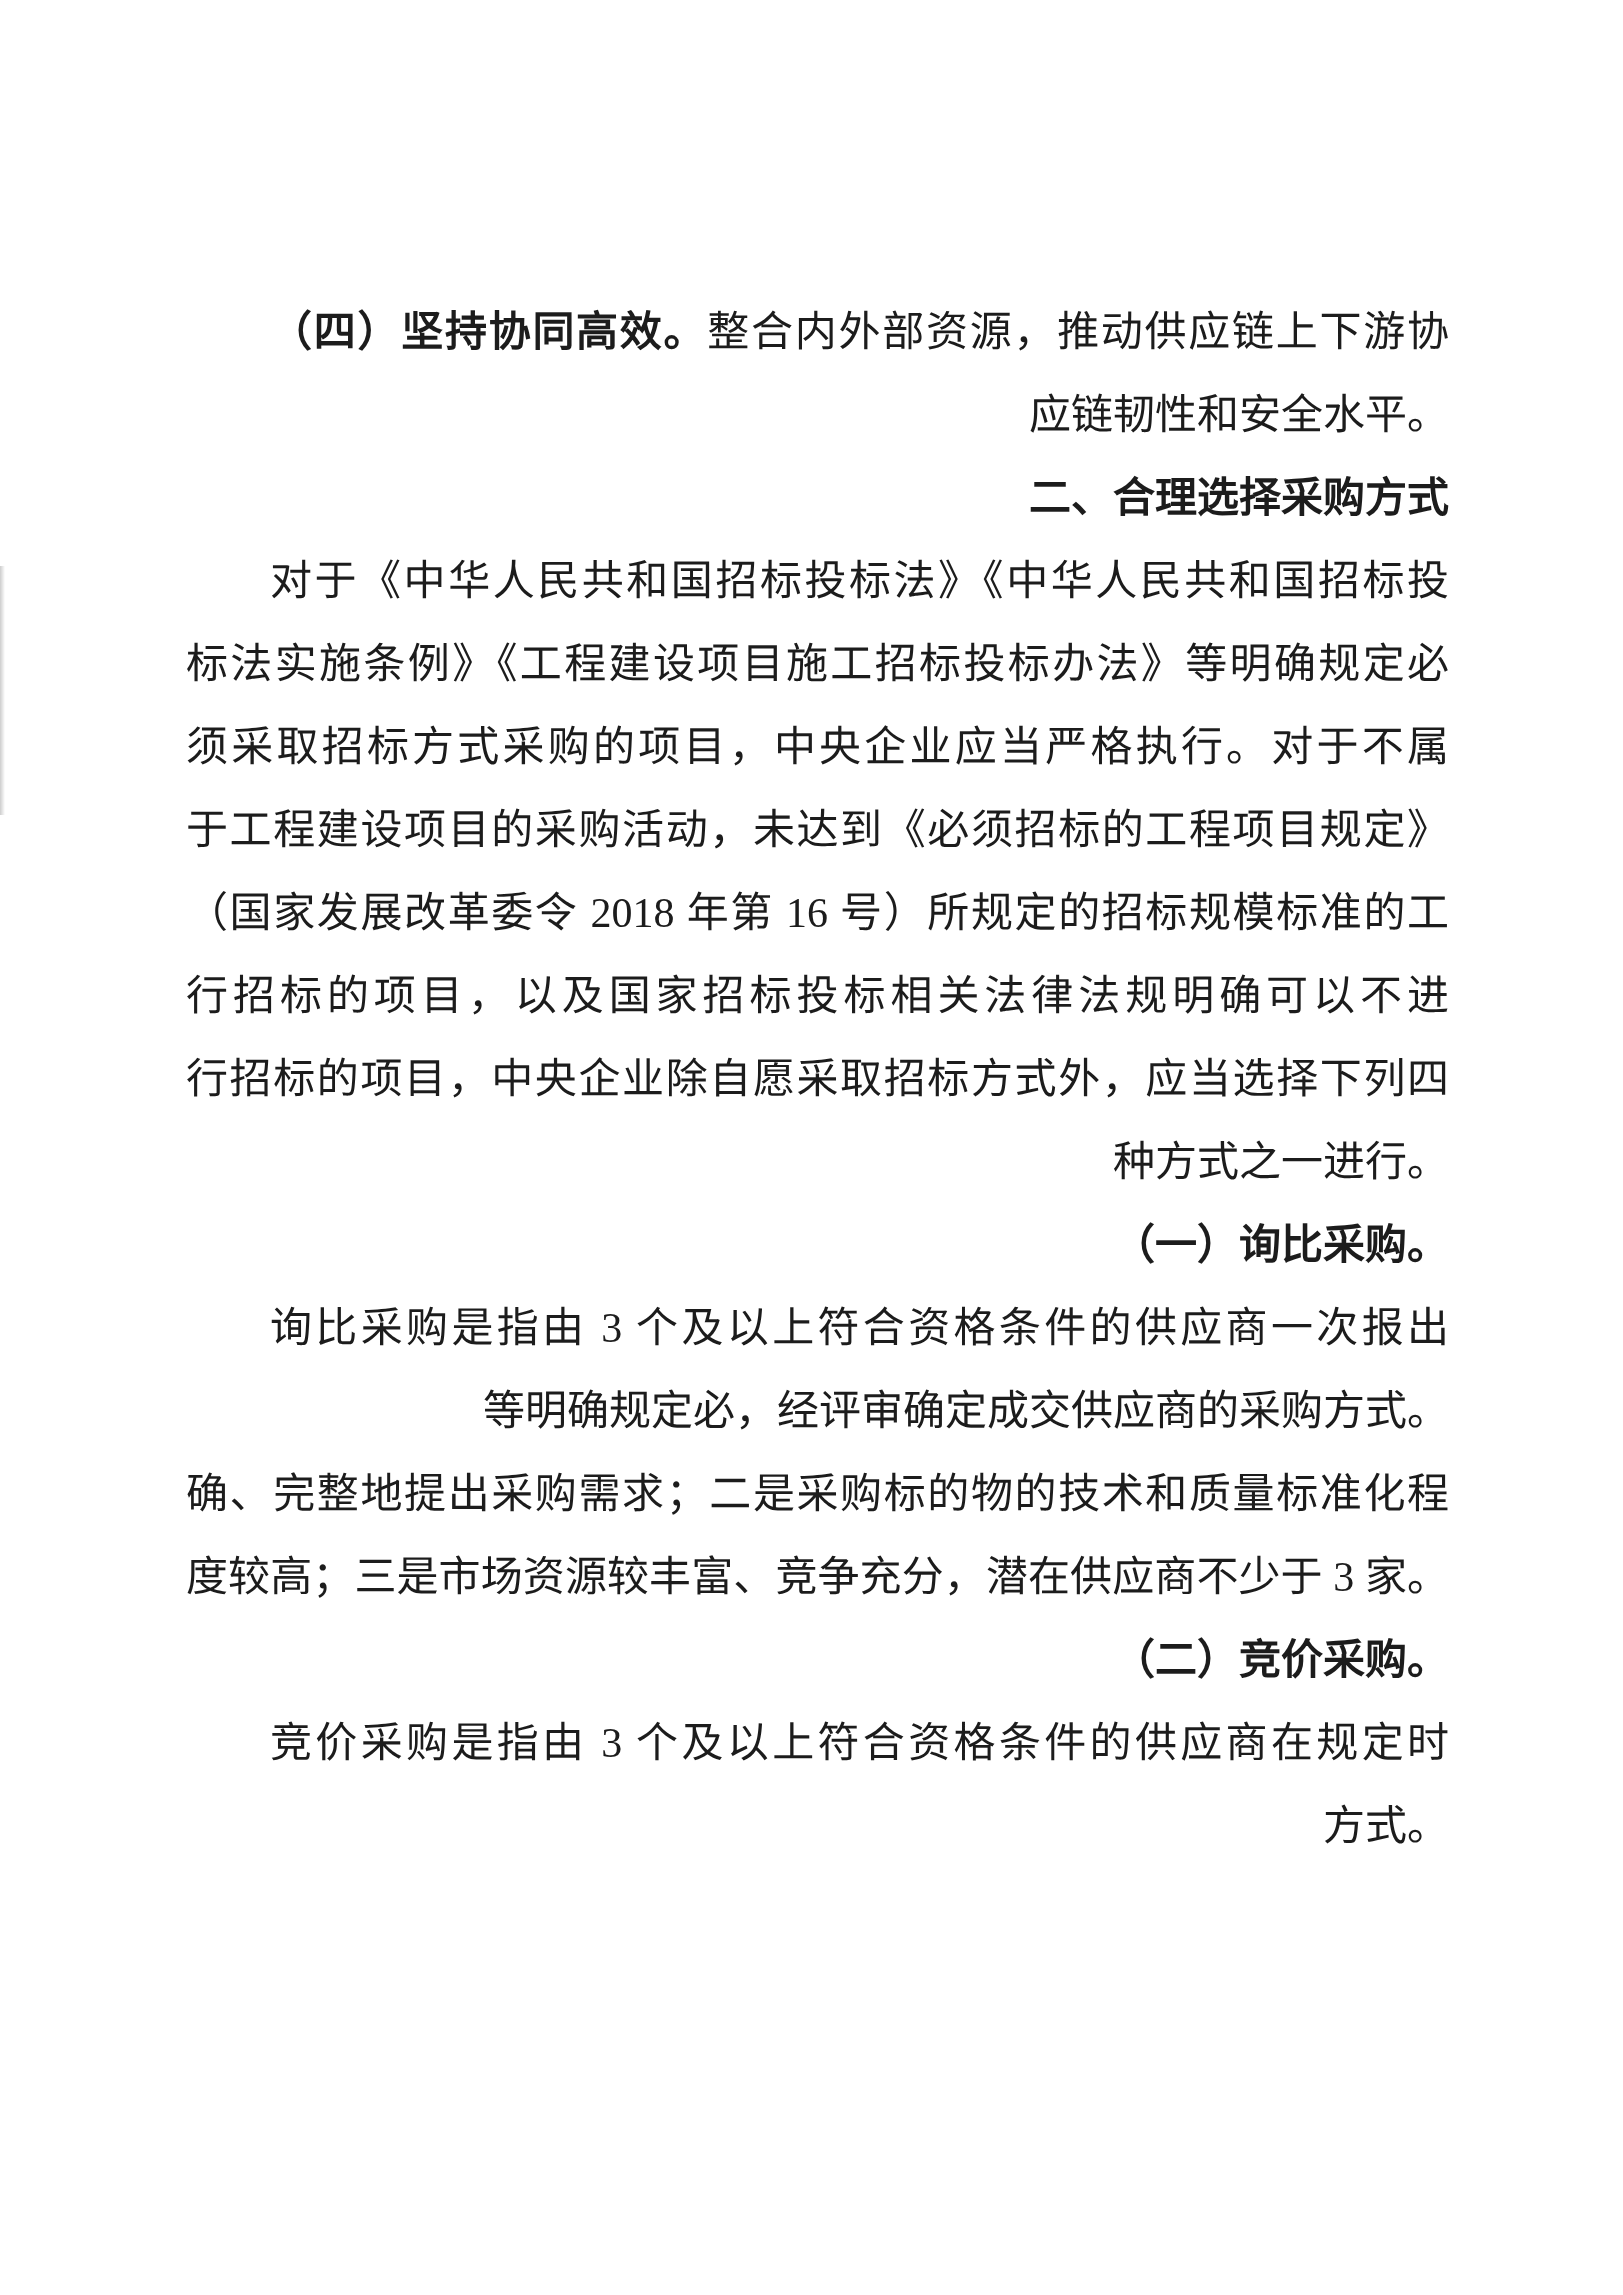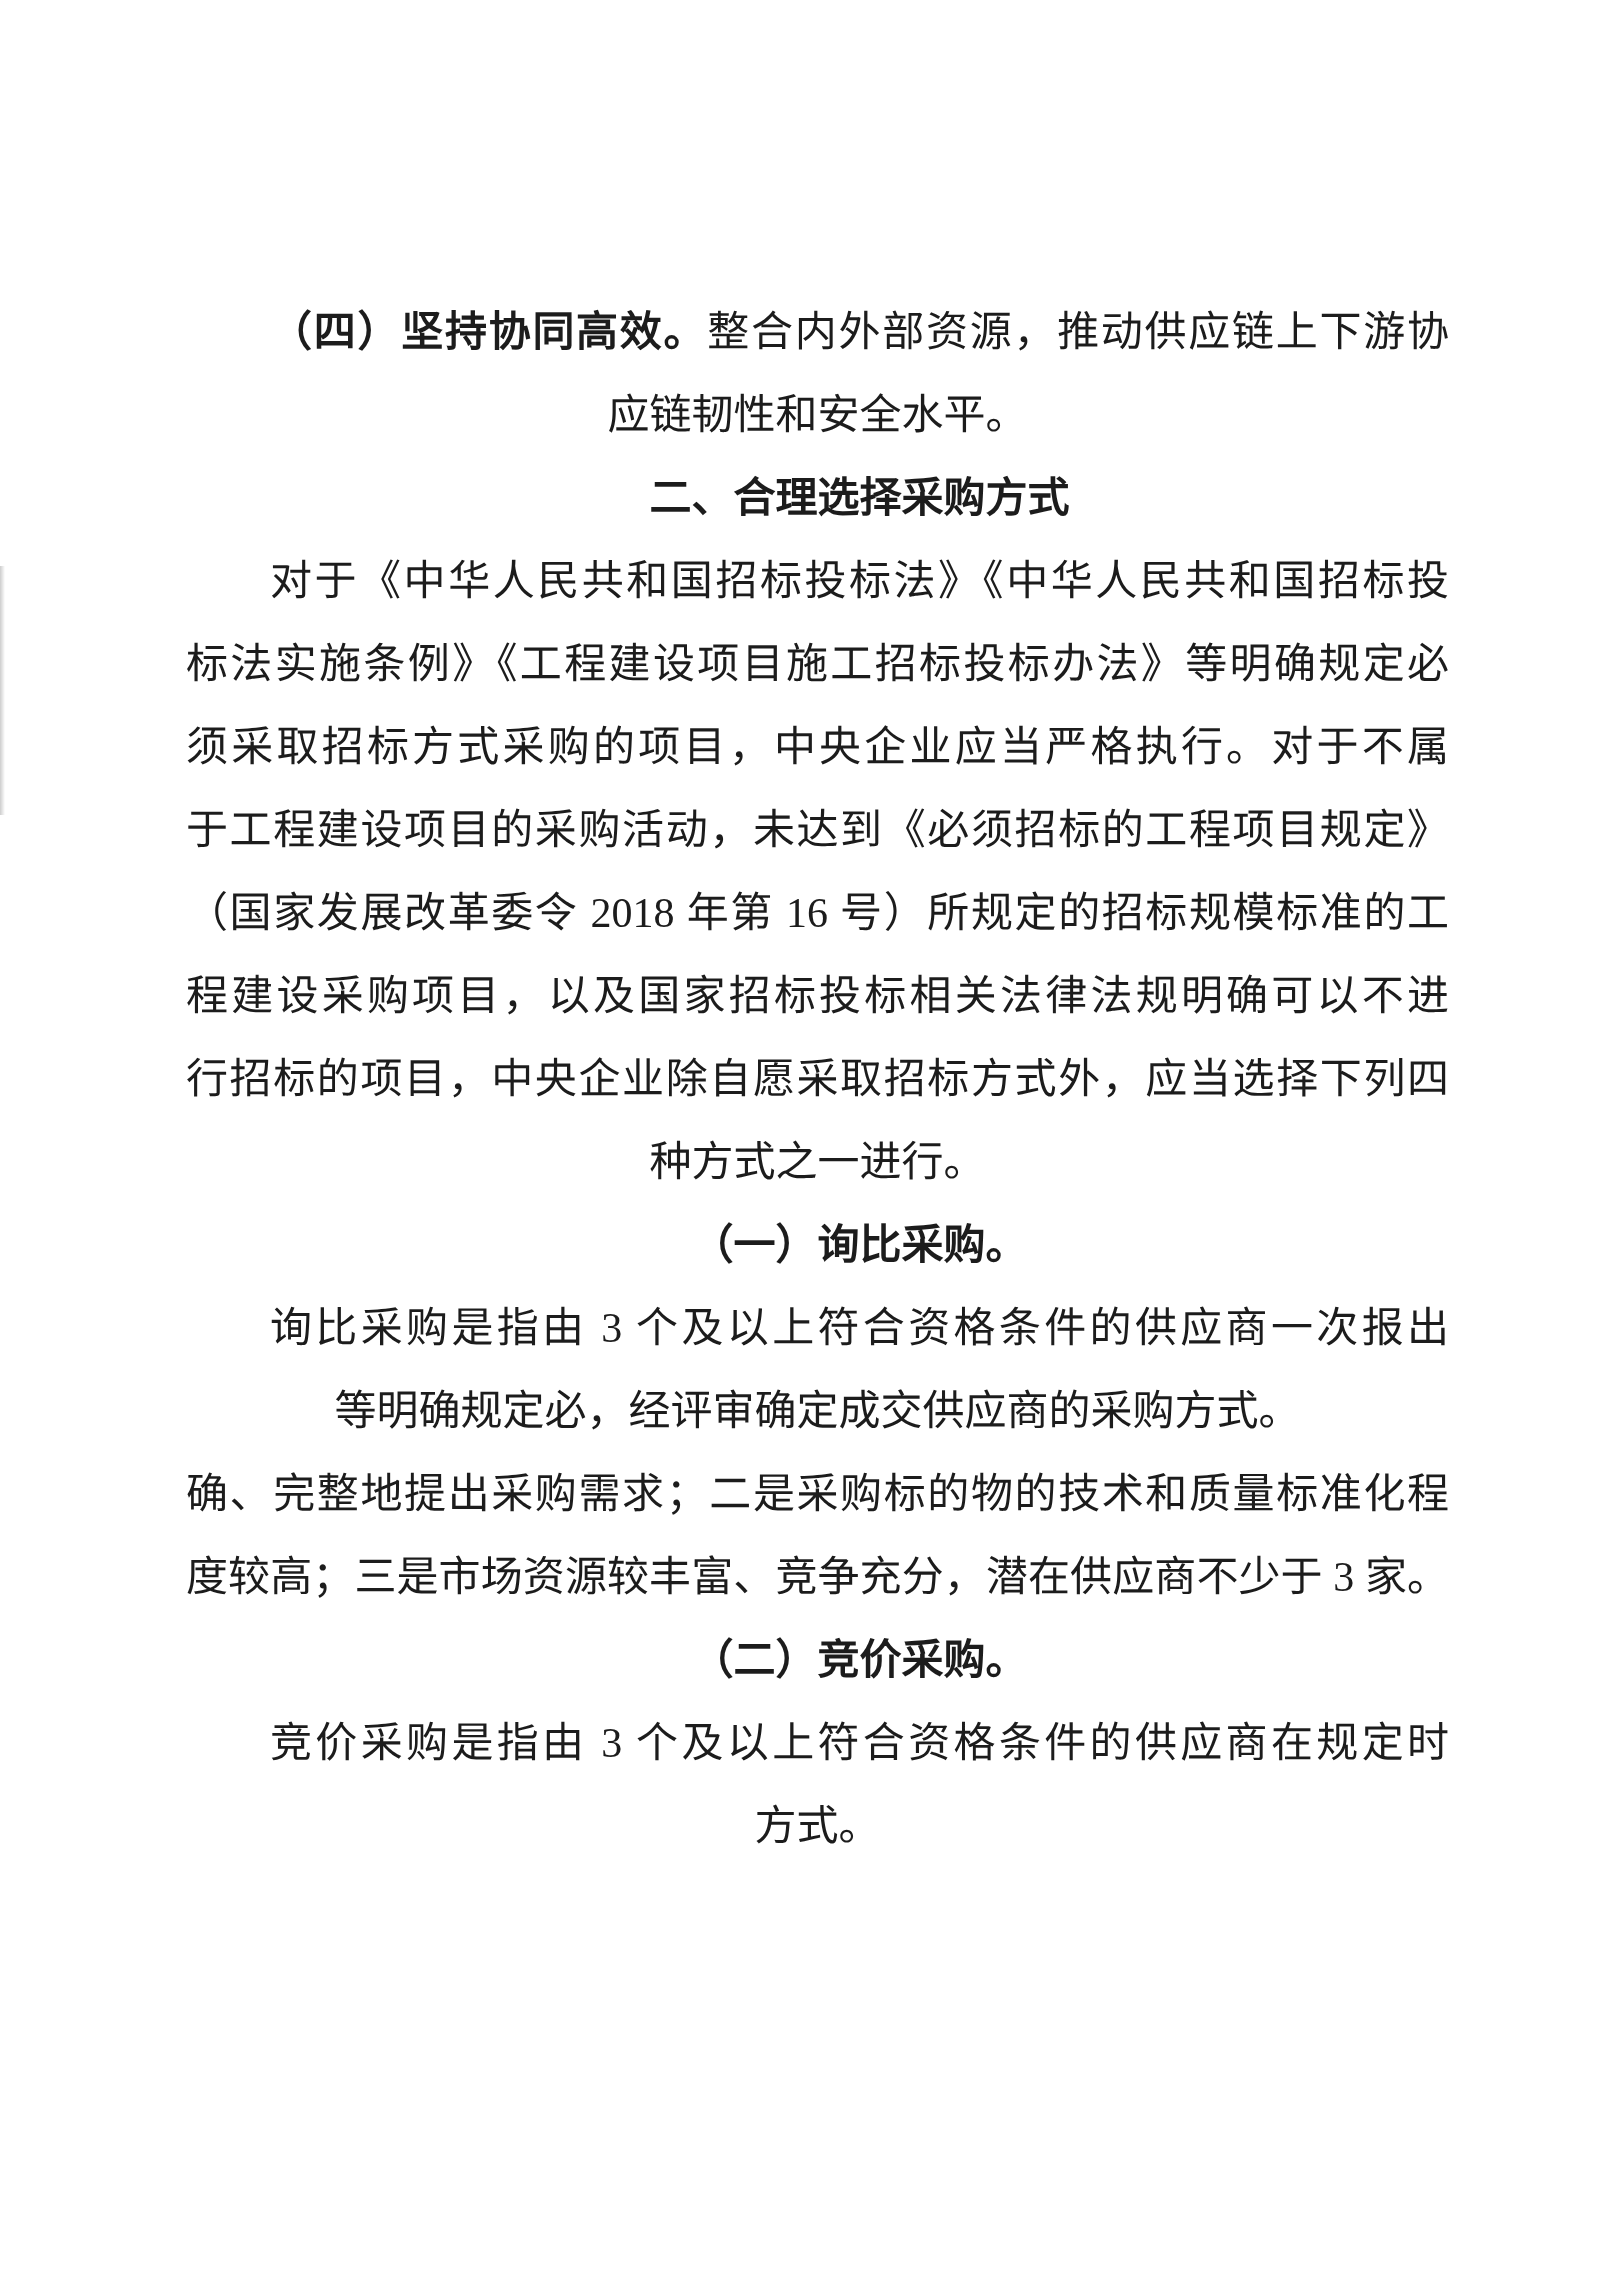--- a/index.html
+++ b/index.html
@@ -30,21 +30,21 @@
     position: absolute;
     left: 186px;
     top: 291px;
     width: 1263px;
   }
   .line {
     height: 83px;
     line-height: 83px;
     font-size: 42px;
     letter-spacing: 0;
-    text-align: center;
+    text-align: right;
     white-space: pre-wrap;
   }
   
   .jf {
     text-align: justify;
     text-align-last: justify;
     text-justify: inter-character;
   }
   
   .ind {
@@ -73,21 +73,21 @@
     <div class="line ind jf"><span>对于《中华人民共和国招标投标法》《中华人民共和国招标投</span></div>
 
     <div class="line jf"><span>标法实施条例》《工程建设项目施工招标投标办法》等明确规定必</span></div>
 
     <div class="line jf"><span>须采取招标方式采购的项目，中央企业应当严格执行。对于不属</span></div>
 
     <div class="line jf"><span>于工程建设项目的采购活动，未达到《必须招标的工程项目规定》</span></div>
 
     <div class="line jf"><span>（国家发展改革委令 2018 年第 16 号）所规定的招标规模标准的工</span></div>
 
-    <div class="line jf"><span>程建设采购项目，以及国家招标投标相关法律法规明确可以不进</span></div>
+    <div class="line jf"><span>行招标的项目，以及国家招标投标相关法律法规明确可以不进</span></div>
 
     <div class="line jf"><span>行招标的项目，中央企业除自愿采取招标方式外，应当选择下列四</span></div>
 
     <div class="line"><span>种方式之一进行。</span></div>
 
     <div class="line ind"><span class="b">（一）询比采购。</span></div>
 
     <div class="line ind jf"><span>询比采购是指由 3 个及以上符合资格条件的供应商一次报出</span></div>
 
     <div class="line"><span>等明确规定必，经评审确定成交供应商的采购方式。</span></div>

